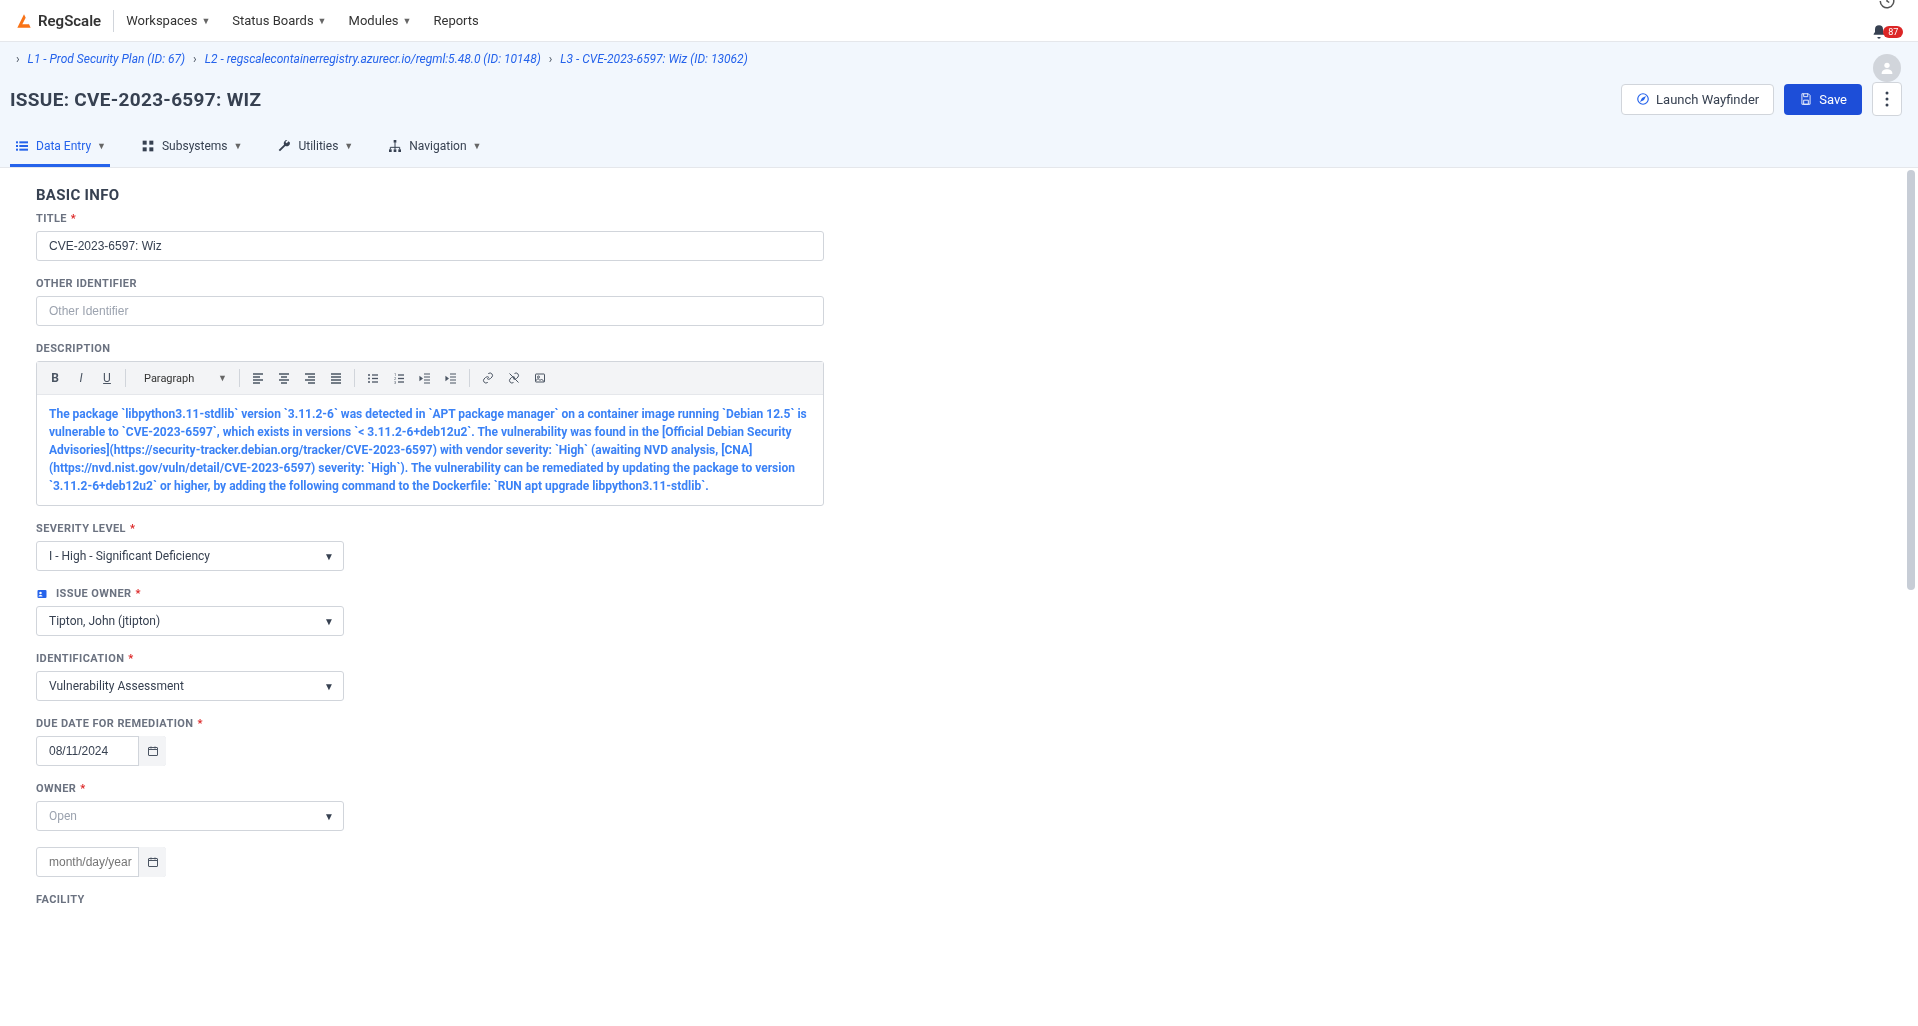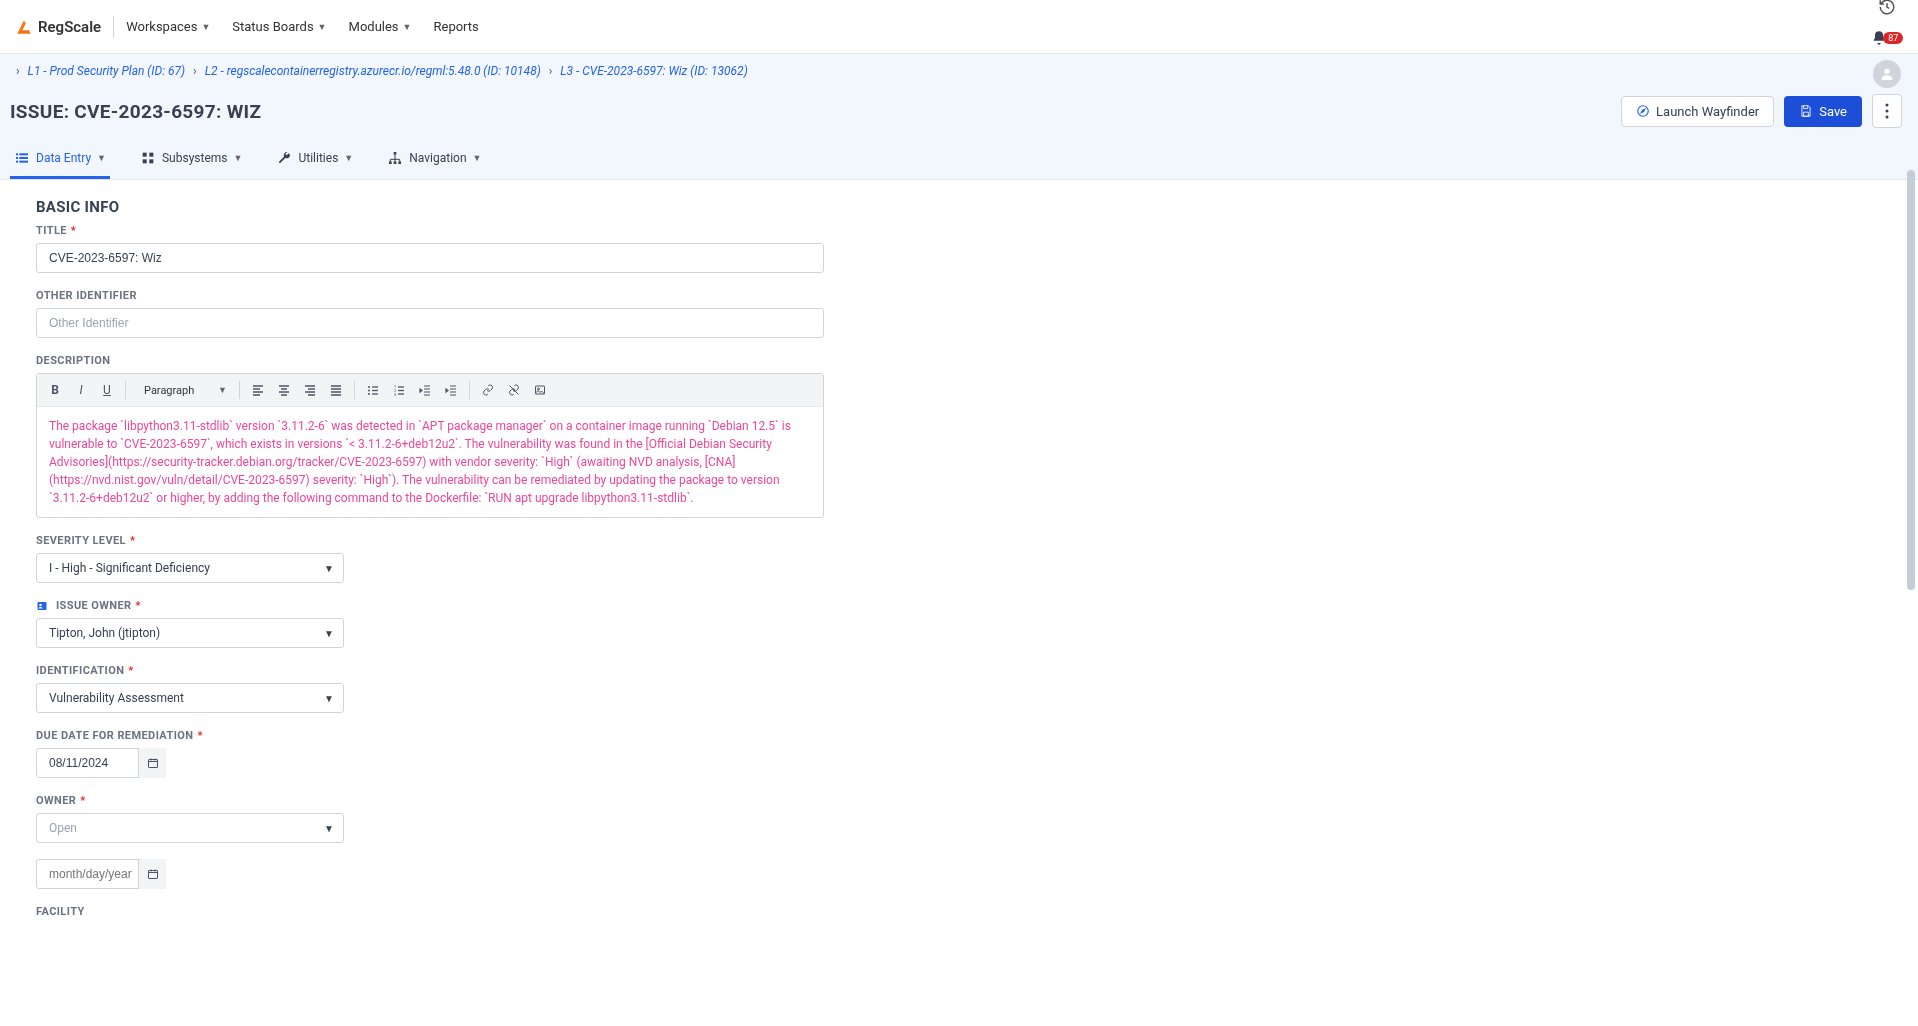--- a/index.html
+++ b/index.html
@@ -6,21 +6,21 @@
   body {
     font-family: -apple-system, BlinkMacSystemFont, "Segoe UI", Roboto, Arial, sans-serif;
     font-size: 13px;
     color: #333;
     background: #fff;
   }
   
   .topnav {
     display: flex;
     align-items: center;
-    height: 54px;
+    height: 42px;
     padding: 0 14px;
     border-bottom: 1px solid #e5e7eb;
   }
   .logo { display: flex; align-items: center; gap: 4px; font-weight: 600; font-size: 15px; color: #333; }
   .logo svg { width: 20px; height: 20px; }
   .divider-v { width: 1px; height: 22px; background: #d1d5db; margin: 0 12px; }
   .nav-items { display: flex; gap: 22px; }
   .nav-item { font-size: 13px; color: #333; cursor: pointer; display: flex; align-items: center; gap: 4px; }
   .caret { font-size: 9px; color: #666; }
   .topnav-right { margin-left: auto; display: flex; align-items: center; gap: 14px; flex-direction: column; }
@@ -77,21 +77,21 @@
   .date-input.placeholder { color: #4d7c0f; }
   .date-icon { position: absolute; right: 0; top: 0; bottom: 0; width: 28px; background: #f3f4f6; border-left: 1px solid #d1d5db; display: flex; align-items: center; justify-content: center; border-radius: 0 3px 3px 0; }
 
   
   .rte { border: 1px solid #d1d5db; border-radius: 3px; background: #fff; }
   .rte-toolbar { display: flex; align-items: center; gap: 2px; padding: 4px 6px; background: #f3f4f6; border-bottom: 1px solid #e5e7eb; }
   .rte-btn { width: 24px; height: 24px; display: flex; align-items: center; justify-content: center; cursor: pointer; color: #4b5563; border-radius: 2px; font-size: 12px; }
   .rte-select { font-size: 11px; padding: 3px 18px 3px 6px; border: none; background: transparent; cursor: pointer; position: relative; width: 80px; }
   .rte-select-wrap { position: relative; display: flex; align-items: center; margin: 0 6px; }
   .rte-sep { width: 1px; height: 18px; background: #d1d5db; margin: 0 4px; }
-  .rte-body { padding: 10px 12px; font-size: 12px; line-height: 1.5; color: #ec4899; min-height: 70px; }
+  .rte-body { padding: 10px 12px; font-size: 12px; line-height: 1.5; color: #3b82f6; min-height: 70px; font-weight: bold; }
 
   .owner-icon { width: 12px; height: 12px; margin-right: 4px; }
 
   .scroll-thumb {
     position: fixed; right: 3px; top: 170px; width: 8px; height: 420px;
     background: #c7cdd6; border-radius: 4px;
   }
 </style>
 </head>
 <body>

